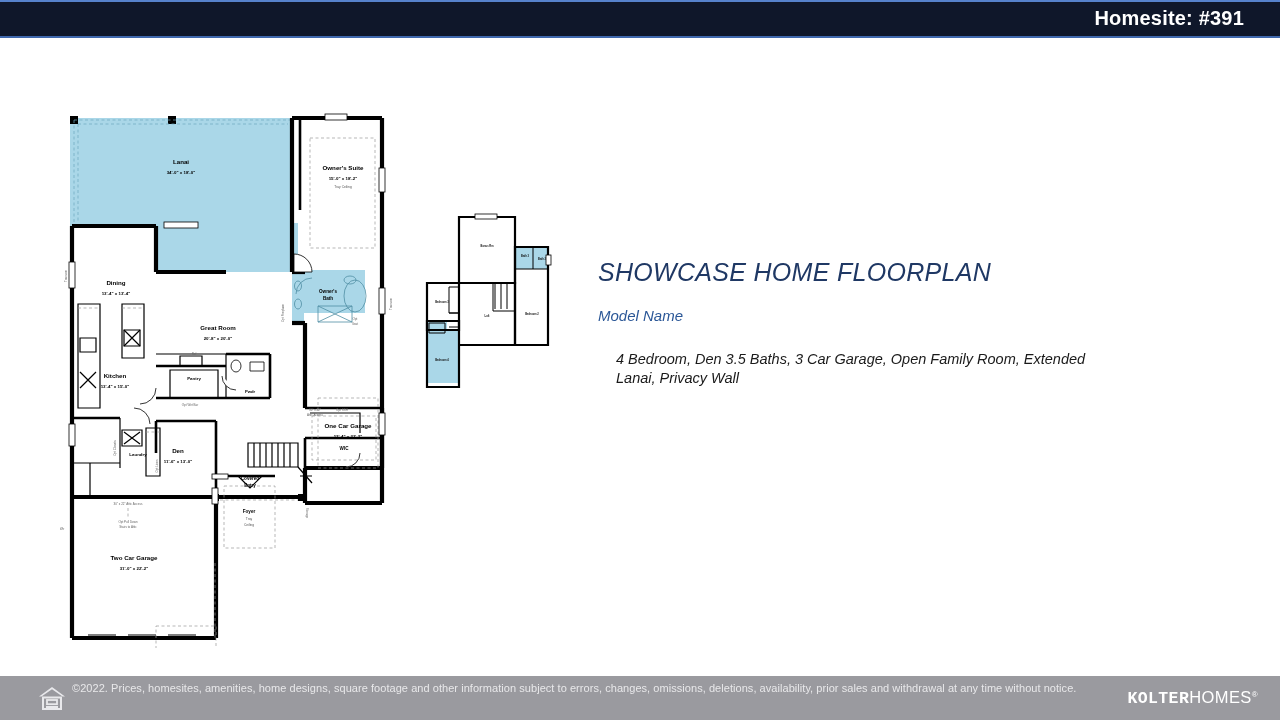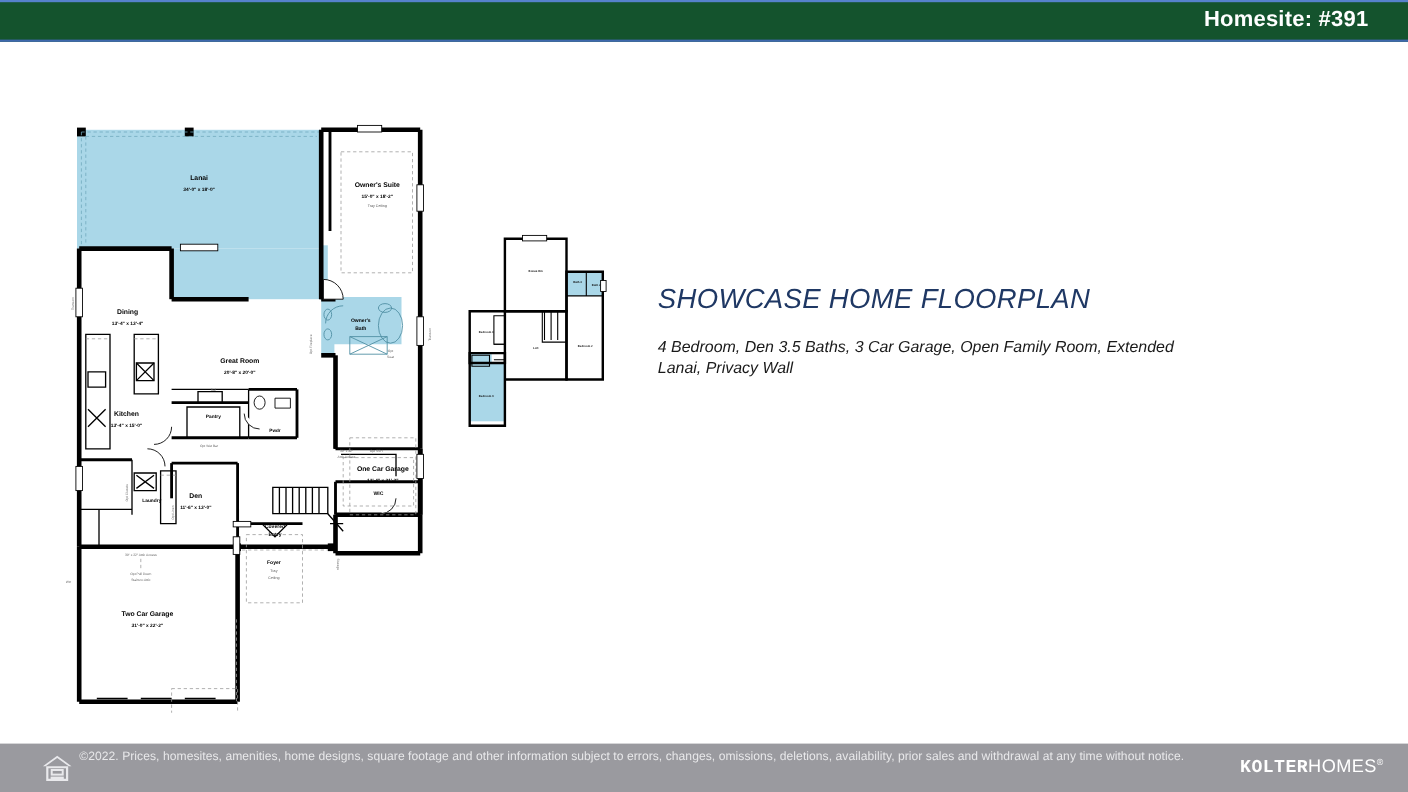--- a/index.html
+++ b/index.html
@@ -8,21 +8,21 @@
     width:1280px;height:720px;
     background:#ffffff;
     font-family:"Liberation Sans", sans-serif;
     overflow:hidden;
     position:relative;
   }
 
   
   #header-bar{
     position:absolute;left:0;top:0;width:1280px;height:38px;
-    background:#14532d;
+    background:#0f172a;
     border-bottom:2px solid #3f68ad;
     box-sizing:border-box;
   }
   #header-bar:before{
     content:"";position:absolute;left:0;top:0;width:100%;height:2px;
     background:#5682cc;
   }
   #homesite-label{
     position:absolute;right:36px;top:7px;
     color:#ffffff;font-size:20px;font-weight:bold;
@@ -36,21 +36,21 @@
   }
   #plan-title{
     color:#1f3864;font-size:25px;font-weight:normal;
     letter-spacing:0.3px;margin:0 0 20px 0;white-space:nowrap;
   }
   #model-name{
     color:#2b5797;font-size:15px;margin:0 0 26px 0;
   }
   #plan-description{
     color:#1a1a1a;font-size:14.5px;line-height:19px;
-    width:485px;margin:0;
+    width:485px;margin:18px;
   }
 
   
   #footer-bar{
     position:absolute;left:0;top:676px;width:1280px;height:44px;
     background:#9a9a9f;
   }
   #eho-icon{
     position:absolute;left:37px;top:684px;width:30px;height:28px;
   }
@@ -325,20 +325,21 @@
   <text class="t2" x="27" y="98">Bedroom 3</text>
   <text class="t2" x="27" y="156">Bedroom 4</text>
   <text class="t2" x="117" y="110">Bedroom 2</text>
   <text class="t2" x="110" y="52">Bath 3</text>
   <text class="t2" x="127" y="55">Bath 2</text>
 </svg>
 </div>
 
 <div id="info-panel">
   <h1 id="plan-title">SHOWCASE HOME FLOORPLAN</h1>
+  <div id="model-name">Model Name</div>
   <p id="plan-description">4 Bedroom, Den  3.5 Baths, 3 Car Garage, Open Family Room, Extended Lanai, Privacy Wall</p>
 </div>
 
 <div id="footer-bar"></div>
 
 <div id="eho-icon">
   <svg width="30" height="28" viewBox="0 0 30 28" xmlns="http://www.w3.org/2000/svg">
     <path d="M15 3 L28 12.5 L25.5 12.5 L15 5.2 L4.5 12.5 L2 12.5 Z" fill="#e9e9ec"></path>
     <path d="M6 13.5 L24 13.5 L24 25 L6 25 Z" fill="none" stroke="#e9e9ec" stroke-width="2"></path>
     <rect x="10" y="16" width="10" height="4.2" fill="none" stroke="#e9e9ec" stroke-width="1.8"></rect>

